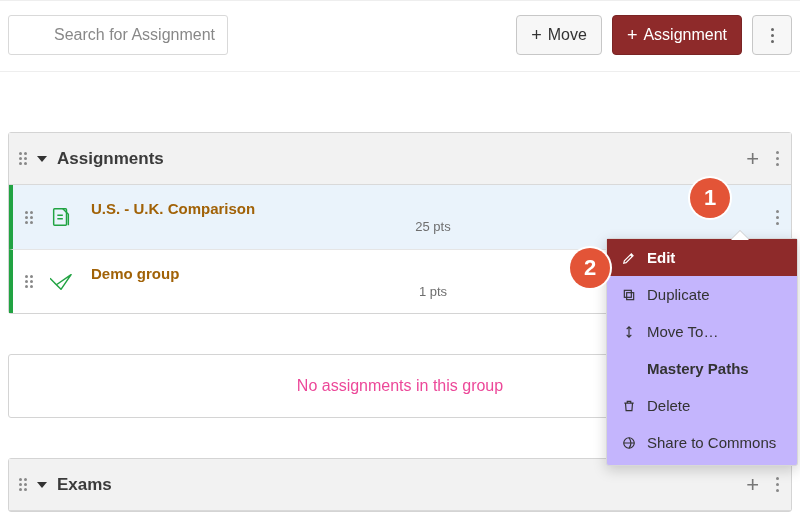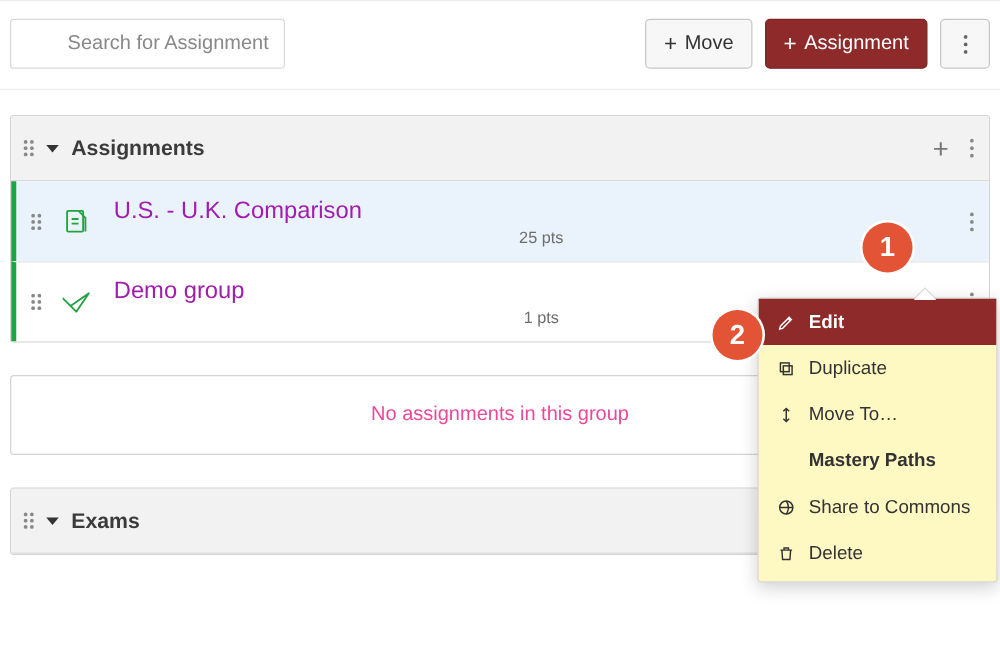--- a/index.html
+++ b/index.html
@@ -57,20 +57,21 @@
   .vdots i { width:3px; height:3px; background: #666; border-radius:50%; display:block;}
   .vdots.light i { background:#888; }
 
   .content { padding: 20px 8px 0 8px; }
 
   .group {
     border: 1px solid #d4d4d4;
     border-radius: 3px;
     margin-bottom: 26px;
     background: #fff;
+    margin-top: 40px;
   }
   .group-header {
     background: #f2f2f2;
     border-bottom: 1px solid #d9d9d9;
     display: flex;
     align-items: center;
     height: 52px;
     padding: 0 12px 0 10px;
   }
   .drag-handle {
@@ -99,21 +100,21 @@
     height: 64px;
     padding: 0 12px 0 0;
     border-left: 4px solid #21a342;
     background: #fff;
   }
   .row.highlight { background: #eaf3fb; }
   .row + .row { border-top: 1px solid #e5e5e5; }
   .row .drag-handle { margin: 0 14px 0 12px; }
   .type-icon { width: 24px; height: 24px; margin-right: 18px; display:flex; align-items:center; justify-content:center;}
   .row-body { flex: 1; display:flex; flex-direction:column; gap:2px; }
-  .row-title { font-weight: 400; color: #a21caf; font-size: 19px; }
+  .row-title { font-weight: 700; color: #a16207; font-size: 15px; }
   .row-sub { color: #6e6e6e; font-size: 13px; text-align: center; }
   .row-actions { display:flex; align-items:center; gap:10px; }
 
   .empty {
     text-align:center; color:#ec4899; font-size:16px;
     padding: 22px 0;
   }
 
   
   .badge {
@@ -127,21 +128,21 @@
     display:flex; align-items:center; justify-content:center;
     box-shadow: 0 0 0 2px #fff;
     z-index: 20;
   }
 
   
   .menu {
     position: absolute;
     top: 238px; left: 606px;
     width: 192px;
-    background: #fef9c3;
+    background: #c4b5fd;
     border: 1px solid #d8d8d8;
     border-radius: 3px;
     box-shadow: 0 4px 14px rgba(0,0,0,0.18);
     z-index: 15;
     padding-bottom: 4px;
   }
   .menu::before {
     content: "";
     position: absolute;
     top: -8px; right: 48px;
@@ -325,30 +326,30 @@
     </span>
     <span>Move To…</span>
   </div>
   <div class="menu-item" style="font-weight:600;">
     <span class="mi-icon"></span>
     <span>Mastery Paths</span>
   </div>
   <div class="menu-item">
     <span class="mi-icon">
       <svg width="14" height="14" viewBox="0 0 24 24" fill="none" stroke="#555" stroke-width="2">
+          <path d="M4 7h16M9 7V4h6v3M6 7l1 13h10l1-13"></path>
+        </svg>
+    </span>
+    <span>Delete</span>
+  </div>
+  <div class="menu-item">
+    <span class="mi-icon">
+      <svg width="14" height="14" viewBox="0 0 24 24" fill="none" stroke="#555" stroke-width="2">
           <circle cx="12" cy="12" r="9"></circle>
           <path d="M12 3a15 15 0 010 18M3 12h18"></path>
         </svg>
     </span>
     <span>Share to Commons</span>
   </div>
-  <div class="menu-item">
-    <span class="mi-icon">
-      <svg width="14" height="14" viewBox="0 0 24 24" fill="none" stroke="#555" stroke-width="2">
-          <path d="M4 7h16M9 7V4h6v3M6 7l1 13h10l1-13"></path>
-        </svg>
-    </span>
-    <span>Delete</span>
-  </div>
 </div>
 
 <div class="badge" style="top:178px; left:690px;">1</div>
 <div class="badge" style="top:248px; left:570px;">2</div>
 
 </body></html>

